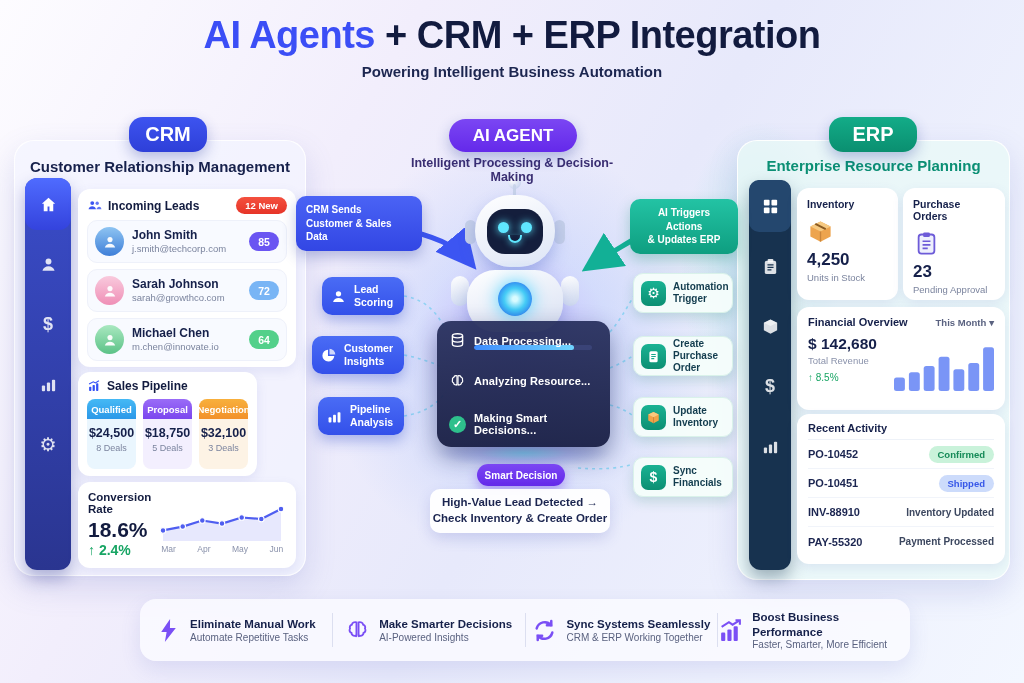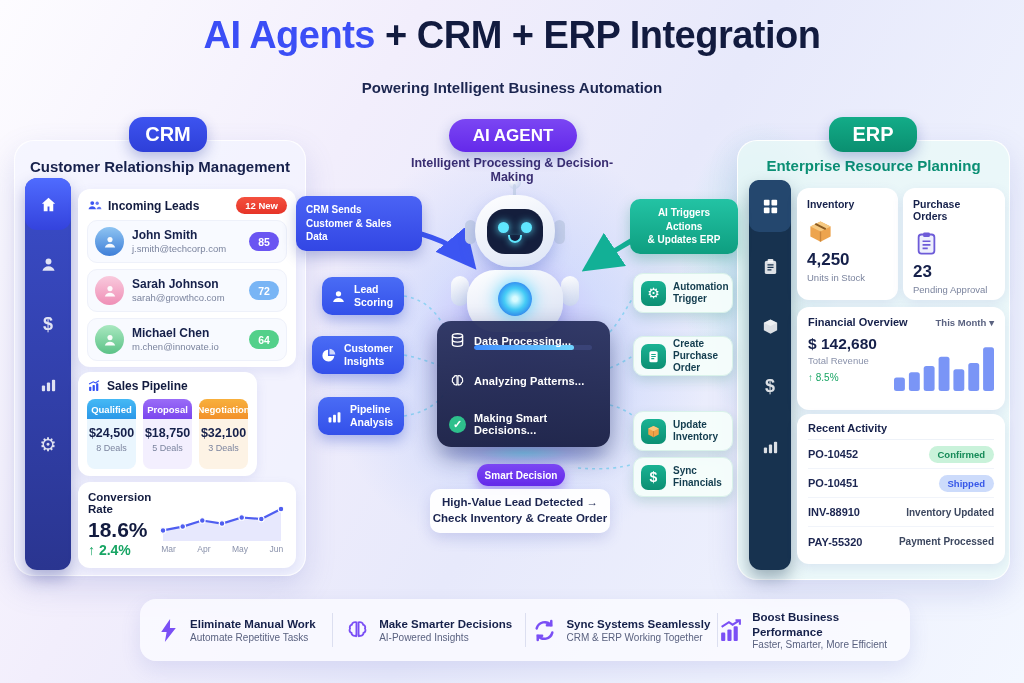--- a/index.html
+++ b/index.html
@@ -8,21 +8,21 @@
     background:linear-gradient(120deg,#fdfcff 0%,#f2eefc 30%,#e7e9fb 55%,#f3f7ff 100%);}
   .glow{position:absolute;left:320px;top:140px;width:390px;height:420px;z-index:1;
     background:radial-gradient(closest-side,rgba(147,128,255,.50),rgba(120,160,255,.18),transparent);}
   .glow2{position:absolute;left:680px;top:120px;width:160px;height:300px;z-index:1;
     background:radial-gradient(closest-side,rgba(60,210,190,.25),transparent);}
 
   
   .header{position:absolute;top:14px;left:0;right:0;text-align:center;z-index:5;}
   .title{font-size:38px;font-weight:800;color:#121b3f;letter-spacing:-.5px;}
   .title .accent{color:#3b4ef6;}
-  .subtitle{margin-top:22px;font-size:15px;font-weight:700;color:#1c2650;}
+  .subtitle{margin-top:6px;font-size:15px;font-weight:700;color:#1c2650;}
 
   
   .pill{position:absolute;z-index:6;display:flex;align-items:center;justify-content:center;
     color:#fff;font-weight:800;border-radius:14px;box-shadow:0 6px 14px rgba(40,60,160,.30);}
   .pill-crm{left:129px;top:117px;width:78px;height:35px;font-size:20px;background:linear-gradient(180deg,#3d54f0,#2e3fd8);}
   .pill-ai{left:449px;top:119px;width:128px;height:33px;font-size:17px;border-radius:17px;background:linear-gradient(180deg,#7b46f3,#6429ea);}
   .pill-erp{left:829px;top:117px;width:88px;height:35px;font-size:20px;background:linear-gradient(180deg,#13ac88,#0a8f70);}
 
   
   .panel{position:absolute;z-index:2;border-radius:20px;box-shadow:0 12px 30px rgba(90,100,190,.18);border:1px solid rgba(255,255,255,.9);}
@@ -102,21 +102,21 @@
   .fb3{left:318px;top:397px;width:86px;height:38px;}
 
   .action-box{position:absolute;z-index:5;display:flex;align-items:center;gap:7px;padding:5px 7px;border-radius:10px;
     background:rgba(245,253,251,.96);box-shadow:0 5px 12px rgba(20,120,100,.18);border:1px solid #d9f2ea;}
   .action-icon{width:25px;height:25px;border-radius:7px;background:linear-gradient(180deg,#19b293,#0c8f73);
     display:flex;align-items:center;justify-content:center;color:#fff;flex:none;}
   .action-icon svg{width:15px;height:15px;}
   .action-label{font-size:10px;font-weight:800;color:#123c4e;line-height:1.2;}
   .ab1{left:633px;top:273px;width:100px;height:40px;}
   .ab2{left:633px;top:336px;width:100px;height:40px;}
-  .ab3{left:633px;top:411px;width:100px;height:40px;}
+  .ab3{left:633px;top:397px;width:100px;height:40px;}
   .ab4{left:633px;top:457px;width:100px;height:40px;}
 
   
   .robot{position:absolute;left:453px;top:184px;width:124px;height:150px;z-index:4;}
   .antenna-stem{position:absolute;left:60px;top:0px;width:3px;height:12px;background:#c9d4ea;border-radius:2px;}
   .antenna-ball{position:absolute;left:55px;top:-8px;width:13px;height:13px;border-radius:50%;background:radial-gradient(circle at 35% 30%,#fff,#b9c8ea);}
   .head{position:absolute;left:22px;top:11px;width:80px;height:72px;border-radius:40px;
     background:linear-gradient(160deg,#ffffff,#dde5f6);box-shadow:0 8px 16px rgba(80,100,200,.35);}
   .ear{position:absolute;top:36px;width:11px;height:24px;border-radius:6px;background:#c4cfe8;}
   .ear-l{left:12px;} .ear-r{left:101px;}
@@ -444,21 +444,21 @@
       </div>
       <div class="proc-bar">
           <div class="proc-fill" style="width: 85%;"></div>
         </div>
     </div>
     <div class="proc-row">
       <svg viewBox="0 0 20 20" fill="none" stroke="#fff" stroke-width="1.4">
           <path d="M9.3 3.2c-1.8-.5-3.3.4-3.6 1.9-1.4.4-2 1.8-1.5 3.1-.8 1.3-.2 2.9 1.2 3.4.1 1.6 1.6 2.6 3 2.2.9.7 1 .6 1-.8V4.2z"></path>
           <path d="M10.7 3.2c1.8-.5 3.3.4 3.6 1.9 1.4.4 2 1.8 1.5 3.1.8 1.3.2 2.9-1.2 3.4-.1 1.6-1.6 2.6-3 2.2-.9.7-1 .6-1-.8V4.2z"></path>
         </svg>
-      <span class="proc-label">Analyzing Patterns...</span>
+      <span class="proc-label">Analyzing Resource...</span>
     </div>
     <div class="proc-row">
       <span class="check-dot">✓</span>
       <span class="proc-label">Making Smart Decisions...</span>
     </div>
   </div>
 
   <div class="smart-pill">Smart Decision</div>
   <div class="decision">
     <div>High-Value Lead Detected →</div>

